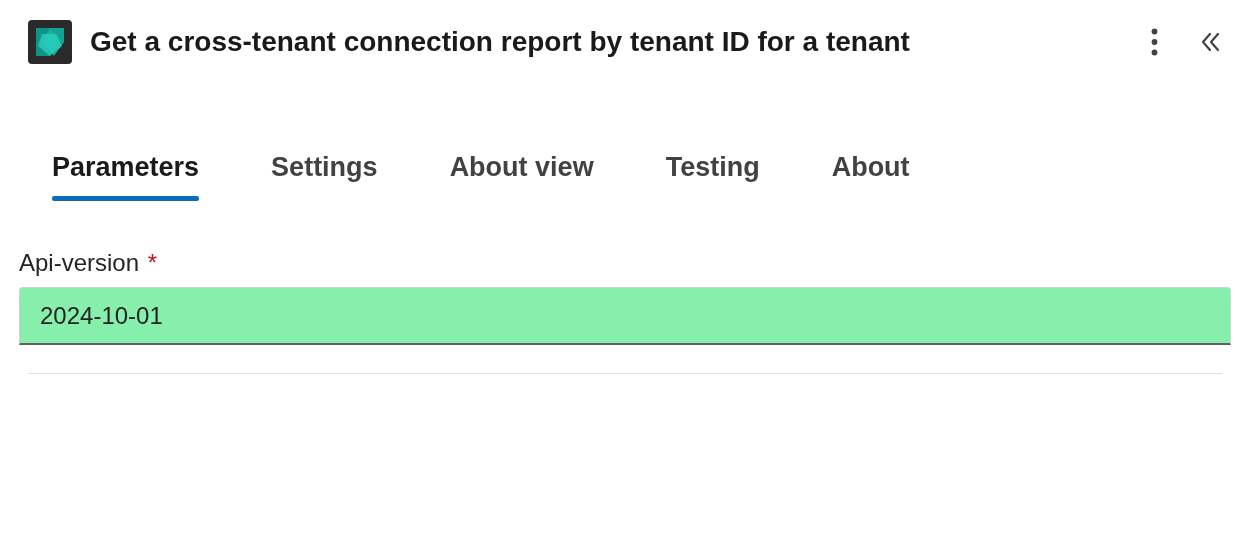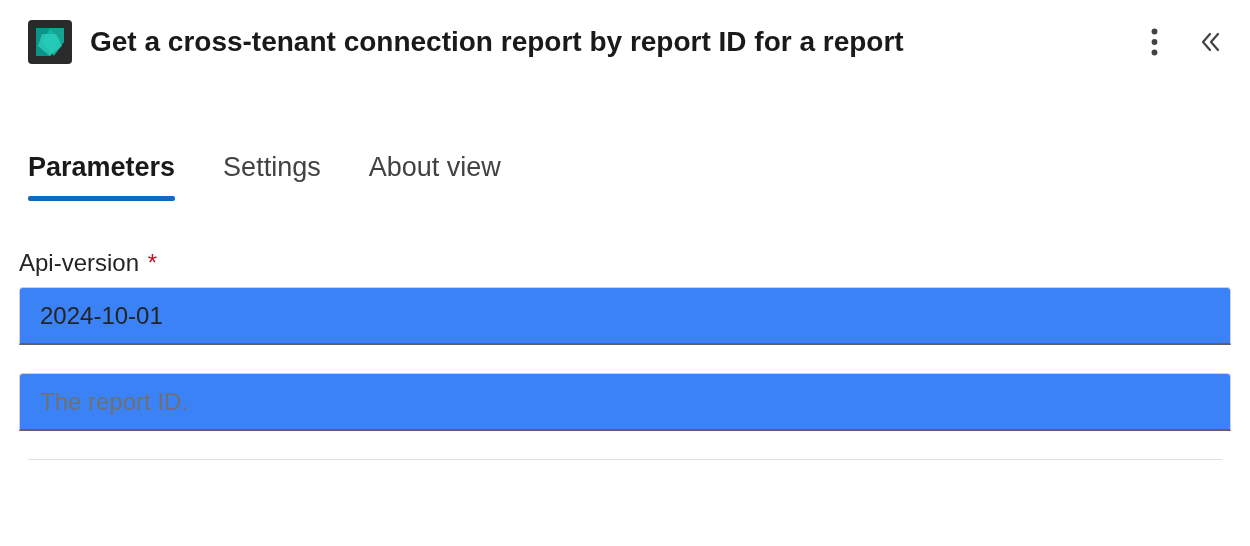--- a/index.html
+++ b/index.html
@@ -50,27 +50,28 @@
       width: 24px;
       height: 24px;
       display: flex;
       align-items: center;
       justify-content: center;
       cursor: pointer;
       color: #424242;
     }
     .tabs {
       display: flex;
-      gap: 48px;
+      gap: 72px;
       padding: 0 28px;
       margin-top: 88px;
+      margin-left: 24px;
     }
     .tab {
       font-size: 27px;
-      font-weight: 400;
+      font-weight: 700;
       color: #424242;
       cursor: pointer;
       padding-bottom: 14px;
       position: relative;
     }
     .tab.active {
       font-weight: 600;
       color: #1a1a1a;
     }
     .tab.active::after {
@@ -102,21 +103,21 @@
     }
     .field-input {
       width: 100%;
       height: 58px;
       padding: 0 20px;
       font-size: 24px;
       color: #242424;
       border: 1px solid #d1d1d1;
       border-bottom: 2px solid #616161;
       border-radius: 4px 4px 0 0;
-      background: #3b82f6;
+      background: #86efac;
       outline: none;
       font-family: inherit;
     }
     .field-input::placeholder {
       color: #707070;
     }
     .divider {
       margin: 20px 28px 0 28px;
       border: none;
       border-top: 1px solid #e0e0e0;
@@ -126,21 +127,21 @@
 <body>
 
 <div class="header">
   <div class="app-icon">
     <svg viewBox="0 0 36 36">
       <path d="M4 4 L18 4 L28 16 L18 32 L4 32 Z" fill="#0d9488"></path>
       <path d="M18 4 L32 4 L32 18 L22 32 L10 18 Z" fill="#14b8a6" opacity="0.85"></path>
       <path d="M10 10 L24 10 L30 22 L18 32 L6 22 Z" fill="#2dd4bf" opacity="0.7"></path>
     </svg>
   </div>
-  <h1 class="title">Get a cross-tenant connection report by report ID for a report</h1>
+  <h1 class="title">Get a cross-tenant connection report by tenant ID for a tenant</h1>
   <div class="header-actions">
     <div class="dots-icon">
       <svg width="7" height="28" viewBox="0 0 6 24">
         <circle cx="3" cy="3" r="2.5" fill="#424242"></circle>
         <circle cx="3" cy="12" r="2.5" fill="#424242"></circle>
         <circle cx="3" cy="21" r="2.5" fill="#424242"></circle>
       </svg>
     </div>
     <div class="chevron-icon">
       <svg width="24" height="24" viewBox="0 0 24 24">
@@ -148,29 +149,30 @@
         <path d="M20 4 L13 12 L20 20" stroke="#424242" stroke-width="2.2" fill="none" stroke-linecap="round" stroke-linejoin="round"></path>
       </svg>
     </div>
   </div>
 </div>
 
 <div class="tabs">
   <div class="tab active">Parameters</div>
   <div class="tab">Settings</div>
   <div class="tab">About view</div>
+  <div class="tab">Testing</div>
+  <div class="tab">About</div>
 </div>
 
 <div class="form-section">
   <div class="field-group">
     <label class="field-label">
       <span>Api-version</span>
       <span class="required-asterisk">*</span>
     </label>
     <input type="text" class="field-input" value="2024-10-01" style="">
   </div>
 
   <div class="field-group">
-    <input type="text" class="field-input" placeholder="The report ID." style="">
   </div>
 </div>
 
 <hr class="divider">
 
 </body></html>

